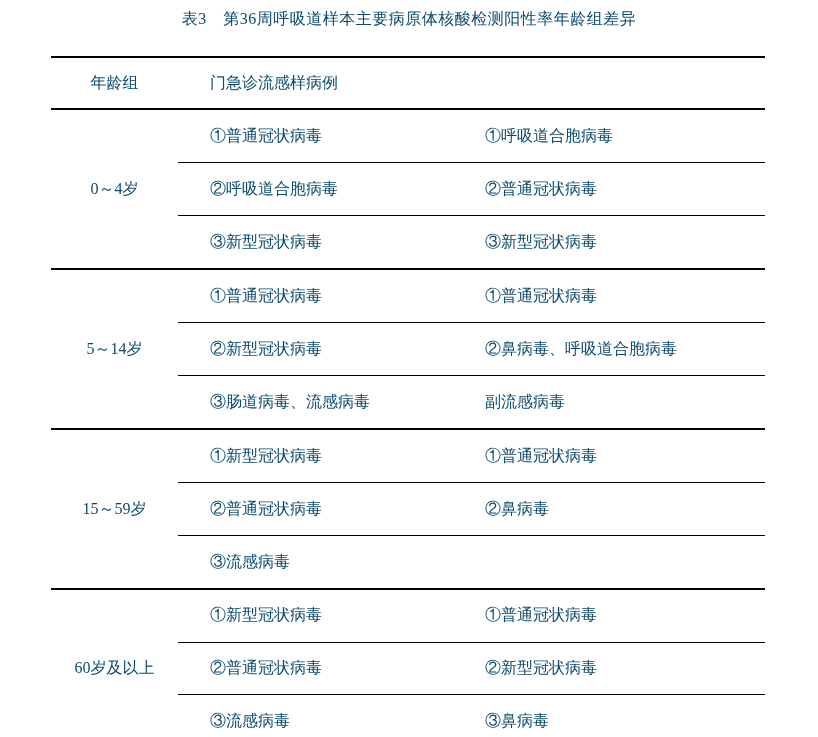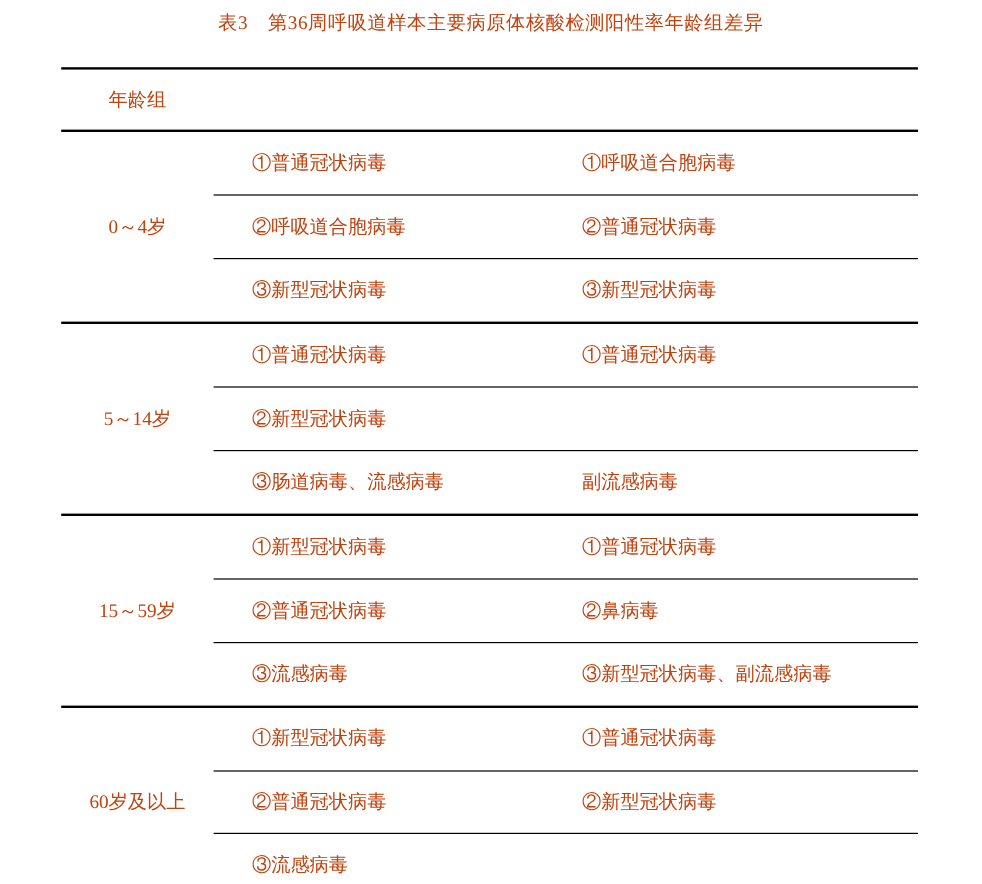--- a/index.html
+++ b/index.html
@@ -1,19 +1,19 @@
 <!DOCTYPE html>
 <html><head>
 <meta charset="utf-8">
 <style>
   html,body{margin:0;padding:0;background:#ffffff;}
   .page{
     position:relative;width:818px;height:737px;background:#ffffff;overflow:hidden;
     font-family:"Liberation Serif","DejaVu Serif",serif;
-    color:#c2410c;font-size:16px;
+    color:#0c4a6e;font-size:16px;
   }
   .title{
     position:absolute;top:9px;left:0;width:818px;
     text-align:center;font-size:16px;letter-spacing:0.5px;white-space:pre;
   }
   .tbl{
     position:absolute;left:51px;top:56px;width:714px;
     border-top:2px solid #000;
     box-sizing:border-box;
   }
@@ -44,20 +44,21 @@
 <body>
 
 <div class="page">
 
   <div class="title">表3　第36周呼吸道样本主要病原体核酸检测阳性率年龄组差异</div>
 
   <div class="tbl">
 
     <div class="hdr-row">
       <div class="c1">年龄组</div>
+      <div class="c2">门急诊流感样病例</div>
     </div>
 
     <div class="group">
       <div class="agecell">0～4岁</div>
       <div class="rows">
         <div class="subrow divided">
           <div class="c2">①普通冠状病毒</div>
           <div class="c3">①呼吸道合胞病毒</div>
         </div>
         <div class="subrow divided">
@@ -73,20 +74,21 @@
 
     <div class="group">
       <div class="agecell">5～14岁</div>
       <div class="rows">
         <div class="subrow divided">
           <div class="c2">①普通冠状病毒</div>
           <div class="c3">①普通冠状病毒</div>
         </div>
         <div class="subrow divided">
           <div class="c2">②新型冠状病毒</div>
+          <div class="c3">②鼻病毒、呼吸道合胞病毒</div>
         </div>
         <div class="subrow">
           <div class="c2">③肠道病毒、流感病毒</div>
           <div class="c3">副流感病毒</div>
         </div>
       </div>
     </div>
 
     <div class="group">
       <div class="agecell">15～59岁</div>
@@ -94,36 +96,36 @@
         <div class="subrow divided">
           <div class="c2">①新型冠状病毒</div>
           <div class="c3">①普通冠状病毒</div>
         </div>
         <div class="subrow divided">
           <div class="c2">②普通冠状病毒</div>
           <div class="c3">②鼻病毒</div>
         </div>
         <div class="subrow">
           <div class="c2">③流感病毒</div>
-          <div class="c3">③新型冠状病毒、副流感病毒</div>
         </div>
       </div>
     </div>
 
     <div class="group last">
       <div class="agecell">60岁及以上</div>
       <div class="rows">
         <div class="subrow divided">
           <div class="c2">①新型冠状病毒</div>
           <div class="c3">①普通冠状病毒</div>
         </div>
         <div class="subrow divided">
           <div class="c2">②普通冠状病毒</div>
           <div class="c3">②新型冠状病毒</div>
         </div>
         <div class="subrow">
           <div class="c2">③流感病毒</div>
+          <div class="c3">③鼻病毒</div>
         </div>
       </div>
     </div>
 
   </div>
 </div>
 
 </body></html>

